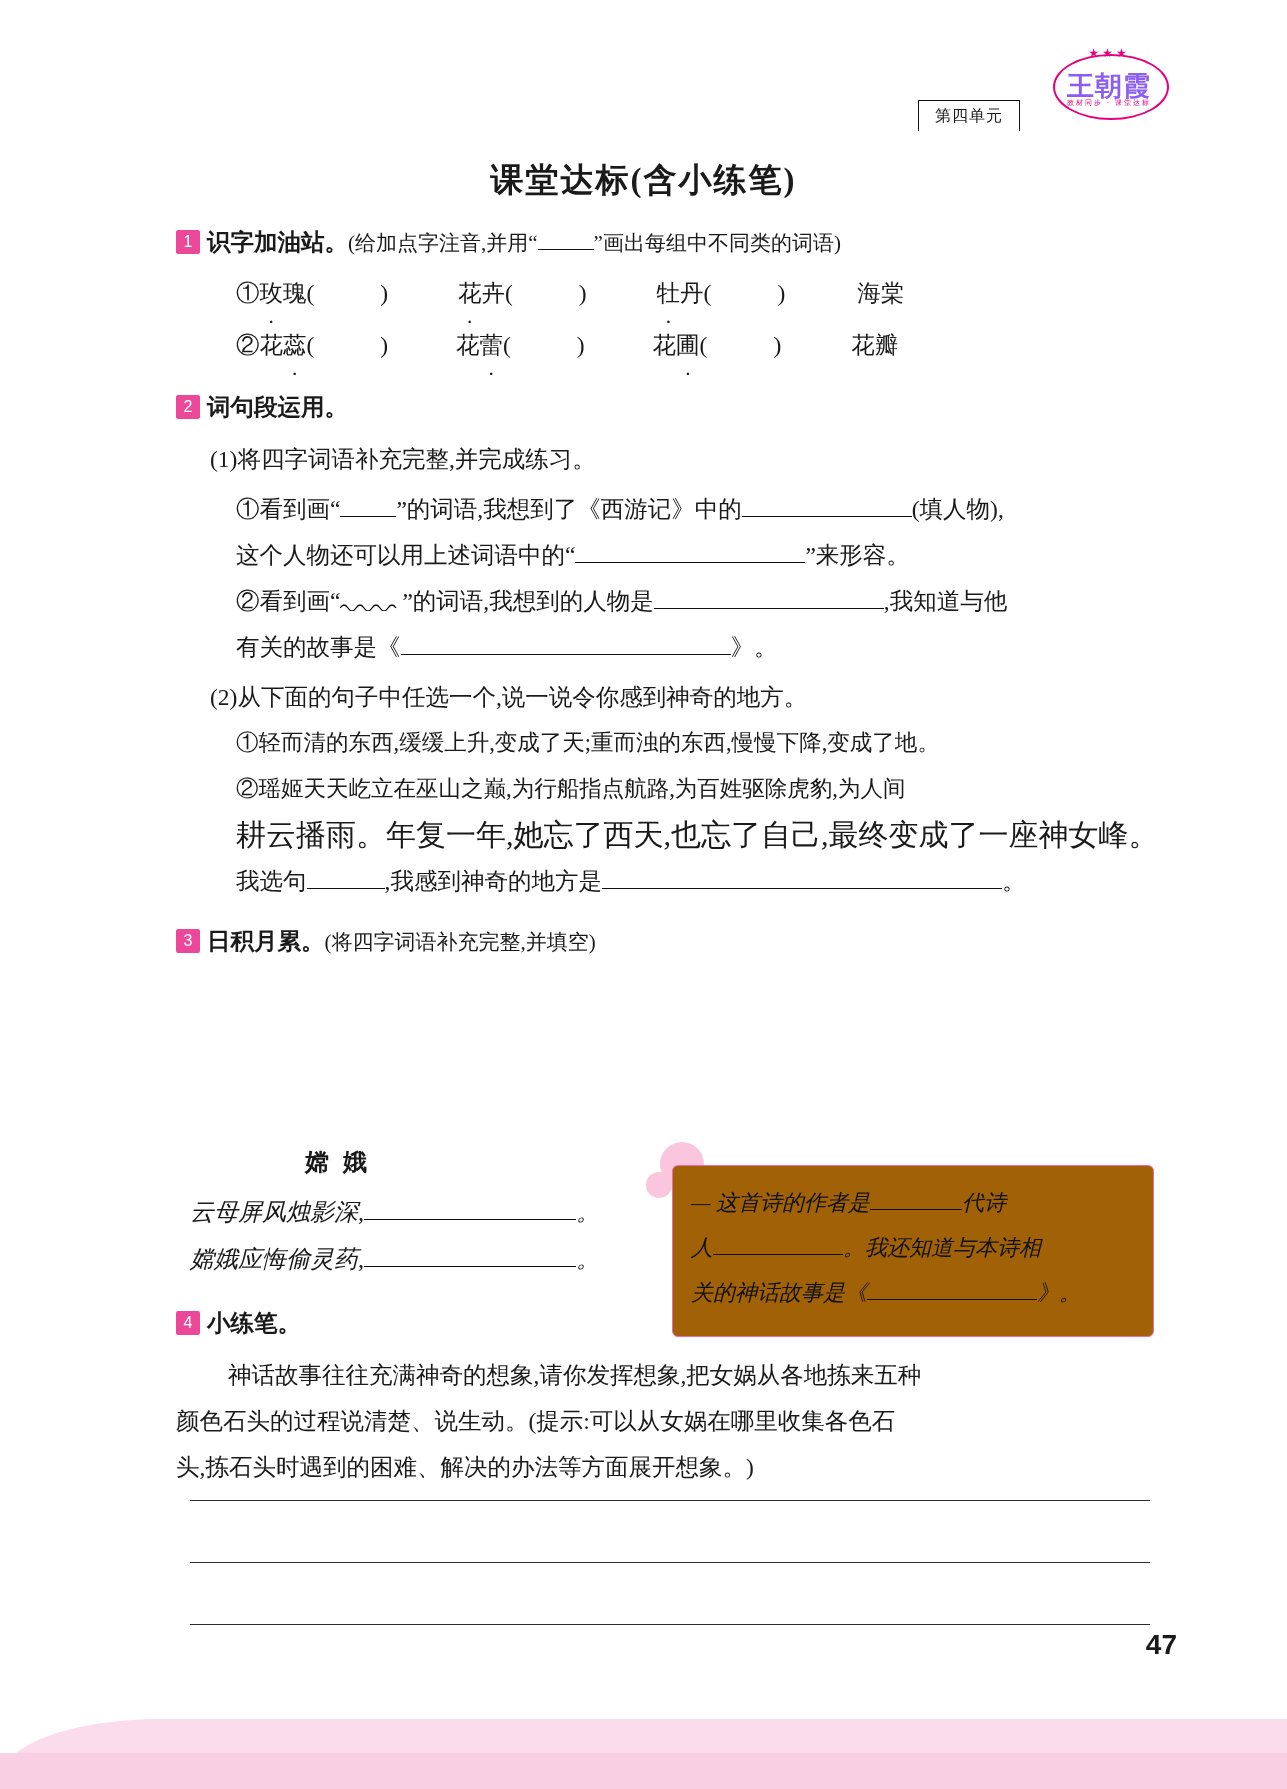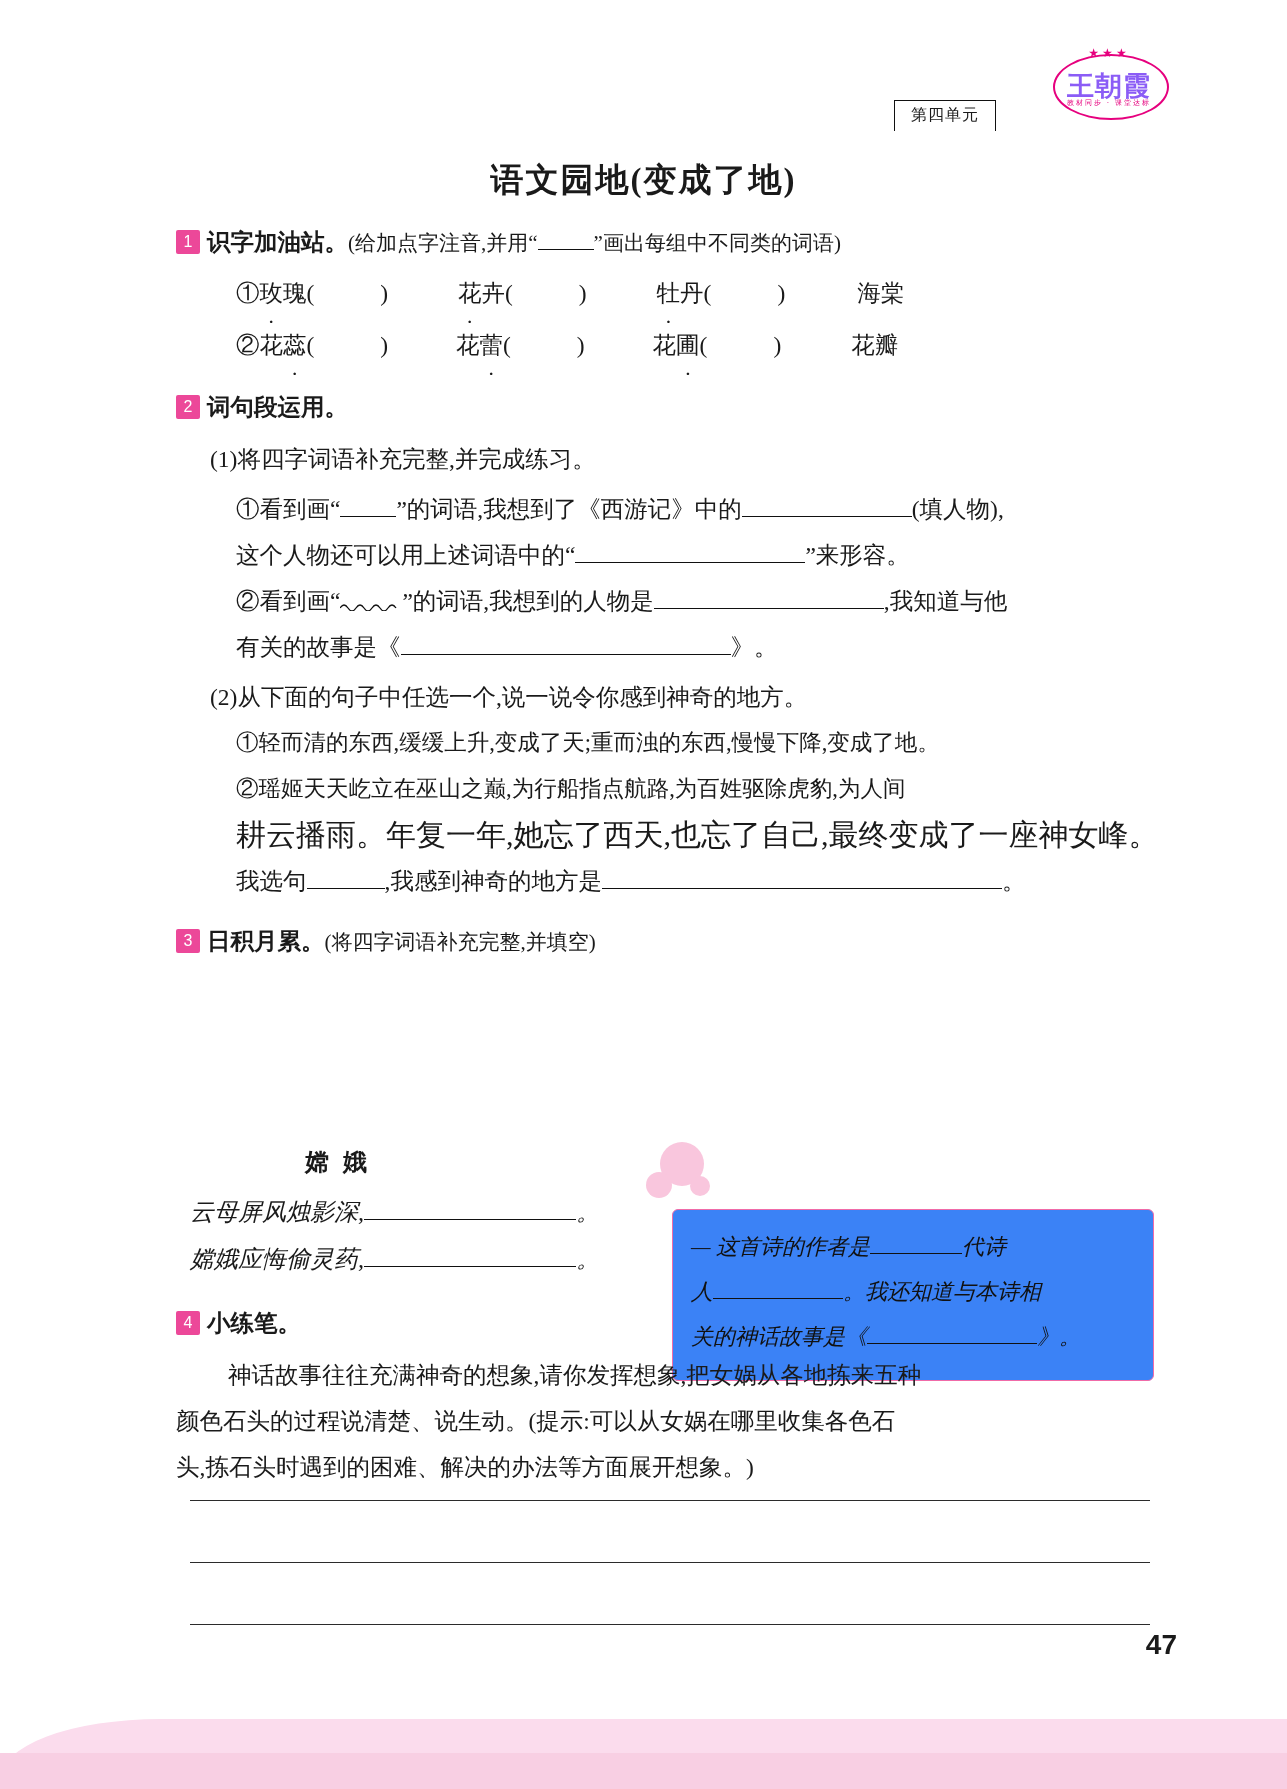--- a/index.html
+++ b/index.html
@@ -8,25 +8,25 @@
     background:#ffffff;
     font-family:"Liberation Serif","DejaVu Serif",serif;
     color:#1a1a1a;
     position:relative;
     overflow:hidden;
   }
   .page { position:relative; width:1287px; height:1789px; }
 
   
   .unit-tag{
-    position:absolute; top:100px; left:894px;
+    position:absolute; top:100px; left:918px;
     width:100px; height:30px;
     border-top:1.5px solid #111; border-left:1.5px solid #111; border-right:1.5px solid #111;
     font-size:16px; text-align:center; line-height:30px; letter-spacing:1px;
-    font-family:Liberation Mono, monospace;
+    font-family:Liberation Serif, serif;
   }
   .brand{
     position:absolute; top:46px; left:1053px;
     width:112px; height:78px;
   }
   .brand .oval{
     position:absolute; left:0; top:8px; width:112px; height:62px;
     border:2px solid #e6007e; border-radius:50%;
     background:#fff;
   }
@@ -82,21 +82,21 @@
   }
   .wavy svg{ position:absolute; left:0; top:0; }
 
   
   .poem-title{
     position:absolute; left:305px; top:1146px; font-size:24px; font-weight:bold; letter-spacing:14px;
   }
   .poem-line{ position:absolute; left:190px; font-size:24px; font-family:"Liberation Serif","DejaVu Serif",serif; font-style:italic;}
   .pink-box{
     position:absolute; left:672px; top:1165px; width:480px; height:170px;
-    background:#3b82f6; border:1.6px solid #f06ba8; border-radius:6px;margin-top:44px;
+    background:#a16207; border:1.6px solid #f06ba8; border-radius:6px;
   }
   .pink-box .txt{
     position:absolute; left:18px; top:14px; width:450px;
     font-size:22px; line-height:45px; color:#111; font-style:italic;
   }
   .bubble{
     position:absolute; left:646px; top:1142px; width:72px; height:62px;
   }
   .bubble .c1{ position:absolute; left:14px; top:0; width:44px; height:44px; border-radius:50%; background:#f9c6dd; }
   .bubble .c2{ position:absolute; left:0px; top:30px; width:26px; height:26px; border-radius:50%; background:#f9c6dd; }
@@ -129,21 +129,21 @@
 
   <div class="unit-tag">第四单元</div>
 
   <div class="brand">
     <div class="oval"></div>
     <div class="stars">★★★</div>
     <div class="bname">王朝霞</div>
     <div class="bsub">教材同步 · 课堂达标</div>
   </div>
 
-  <div class="doc-title">语文园地(变成了地)</div>
+  <div class="doc-title">课堂达标(含小练笔)</div>
 
   <div class="content">
 
     <div class="row" style="margin-top:4px;">
       <span class="num-badge">1</span><span class="bold">识字加油站。</span><span class="small">(给加点字注音,并用“</span><span class="ul ul-sm"></span><span class="small">”画出每组中不同类的词语)</span>
     </div>
 
     <div class="row indent2" style="margin-top:4px;">
       <span>①</span><span class="dotted">玫</span>瑰(<span style="display:inline-block;width:66px"></span>)<span style="display:inline-block;width:64px"></span>
       <span class="dotted">花</span>卉(<span style="display:inline-block;width:66px"></span>)<span style="display:inline-block;width:64px"></span>

